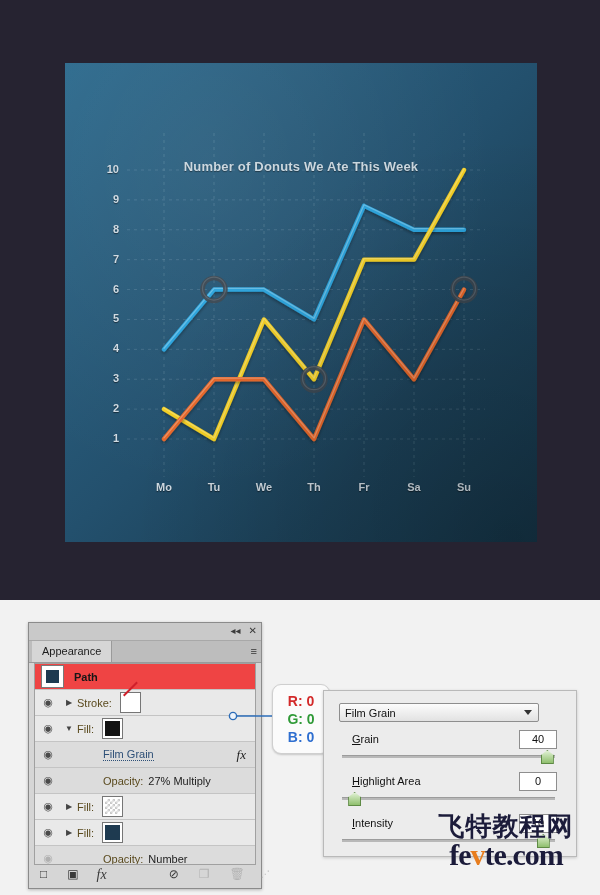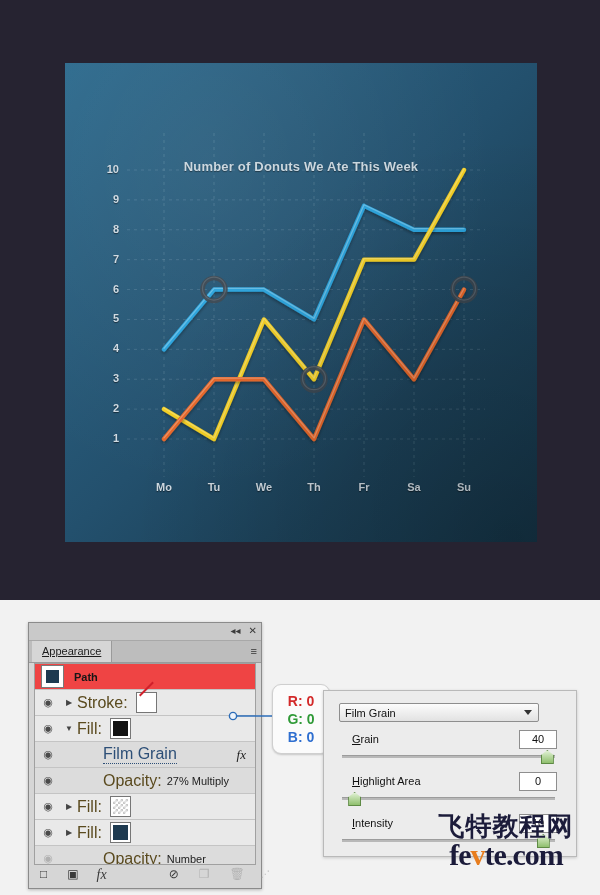--- a/index.html
+++ b/index.html
@@ -67,21 +67,21 @@
   #panel-titlebar .tb-btns{
     position:absolute;right:4px;top:1px;display:flex;gap:8px;align-items:center;
   }
   .tb-ico{font-size:10px;color:#3b3b3b;line-height:14px;cursor:pointer;}
   #panel-tabbar{
     position:relative;height:21px;background:#bdbdbd;border-bottom:1px solid #9a9a9a;
   }
   #tab-appearance{
     position:absolute;left:3px;top:0;height:21px;line-height:21px;
     padding:0 10px;background:#d6d6d6;font-size:11px;color:#1c1c1c;
-    border-right:1px solid #9a9a9a;cursor:pointer;text-decoration:underline;
+    border-right:1px solid #9a9a9a;cursor:pointer;
   }
   #panel-menu-ico{
     position:absolute;right:5px;top:4px;font-size:11px;color:#333;cursor:pointer;
     letter-spacing:-1px;
   }
   #panel-body{
     position:absolute;left:5px;top:40px;width:220px;height:200px;
     background:#e7e7e7;border:1px solid #a0a0a0;overflow:hidden;
   }
 
@@ -91,21 +91,21 @@
   }
   .ap-row.alt{background:#dcdcdc;}
   .ap-row.head{background:#ef4444;height:25px;}
   .ap-eye{
     width:26px;text-align:center;font-size:11px;color:#4a4a4a;cursor:pointer;flex:none;
   }
   .ap-eye.dim{color:#b0b0b0;}
   .ap-tri{
     width:16px;text-align:center;font-size:8px;color:#444;cursor:pointer;flex:none;
   }
-  .ap-name{font-size:16px;color:#31506e;cursor:pointer;}
+  .ap-name{font-size:11px;color:#31506e;cursor:pointer;}
   .ap-name.link{
     color:#2d4f77;border-bottom:1px dotted #2d4f77;
   }
   .ap-name.plain{color:#5a4a1e;border:0;}
   .ap-val{font-size:11px;color:#222;margin-left:5px;}
   .ap-pathlabel{font-size:11px;font-weight:bold;color:#161616;margin-left:10px;}
 
   .sw{
     width:19px;height:19px;border:1px solid #767676;margin-left:8px;flex:none;
     background:#fff;box-shadow:inset 0 0 0 1px #fff;position:relative;

